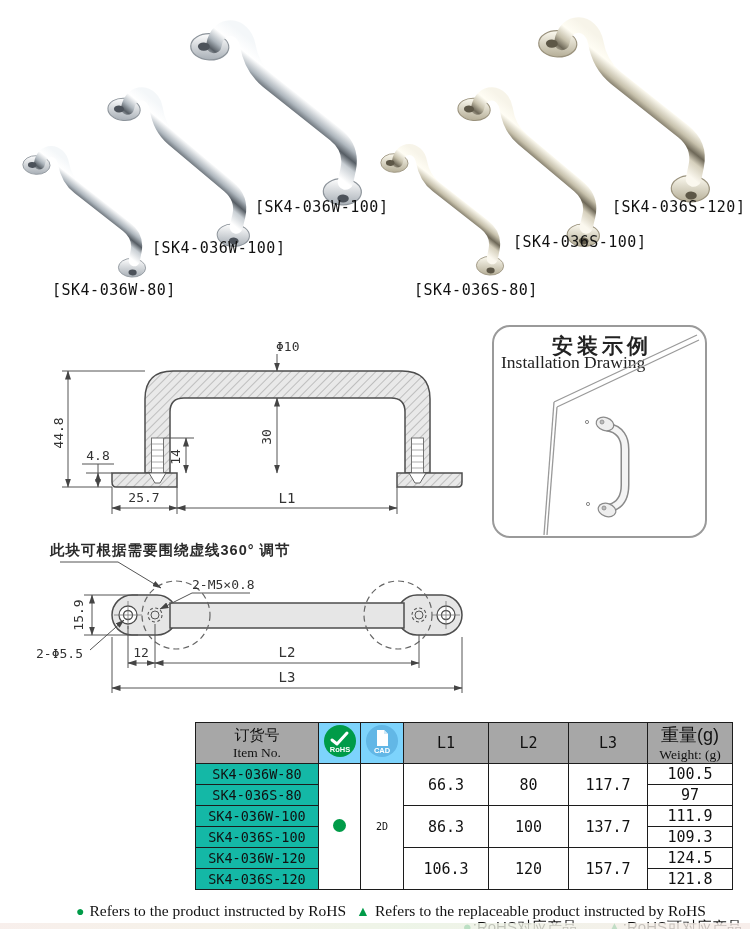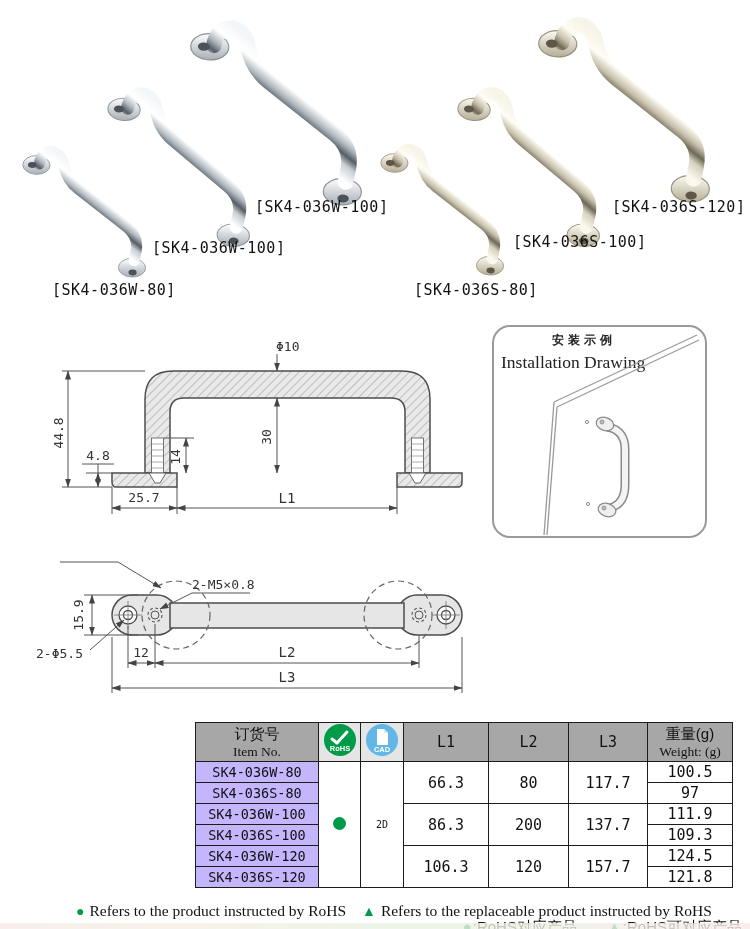--- a/index.html
+++ b/index.html
@@ -14,45 +14,45 @@
   .photo-label {
     position:absolute; font-family:"DejaVu Sans Mono", monospace;
     font-size:15px; letter-spacing:0.5px; color:#111; white-space:nowrap;
   }
 
   
   .install-box {
     position:absolute; left:492px; top:325px; width:215px; height:213px;
     border:2.5px solid #9a9a9a; border-radius:18px; background:#fff; box-sizing:border-box;
   }
-  .install-title-cn { position:absolute; left:58px; top:5px; font-size:12px; font-weight:bold; letter-spacing:4px; color:#222; }
+  .install-title-cn { position:absolute; left:58px; top:5px; font-size:21px; font-weight:bold; letter-spacing:4px; color:#222; }
   .install-title-en { position:absolute; left:7px; top:25px; font-size:17.5px; color:#222; font-family:"Liberation Serif", serif; }
 
   
   .note-text {
     position:absolute; left:50px; top:541px; font-size:14.5px; font-weight:bold;
     letter-spacing:1px; color:#2b2b2b; white-space:nowrap;
   }
 
   
   .spec-table { position:absolute; left:195px; top:722px; border-collapse:collapse; table-layout:fixed; }
   .spec-table th, .spec-table td { border:1.6px solid #1c1c1c; text-align:center; vertical-align:middle; padding:0; }
   .spec-table thead th { height:36px; background:#a7a7a7; }
-  .spec-table th.icon-h { background:#e5e5e5; }
+  .spec-table th.icon-h { background:#7dd3fc; }
   .h-cn { font-size:15px; color:#111; font-weight:normal; }
   .h-en { font-size:13.5px; font-family:"Liberation Serif", serif; font-weight:normal; color:#111; }
   .h-dim { font-family:"DejaVu Sans Mono", monospace; font-size:15px; font-weight:normal; color:#111; }
-  .item-cell { background:#c4b5fd; font-family:"DejaVu Sans Mono", monospace; font-size:13.5px; height:20px; color:#111; }
+  .item-cell { background:#14b8a6; font-family:"DejaVu Sans Mono", monospace; font-size:13.5px; height:20px; color:#111; }
   .num-cell  { font-family:"DejaVu Sans Mono", monospace; font-size:15px; background:#fff; color:#111; }
   .dot { display:inline-block; width:13px; height:13px; border-radius:50%; background:#009b48; }
 
   
   .legend { position:absolute; top:918px; right:8px; display:flex; gap:30px; font-size:15px; color:#111; white-space:nowrap; }
   .legend .g-mark { color:#009b48; margin-right:1px; }
-  .footer-note { position:absolute; left:76px; top:902px; display:flex; gap:16px; font-family:"Liberation Serif", serif; font-size:15.5px; color:#111; white-space:nowrap; }
+  .footer-note { position:absolute; left:76px; top:902px; display:flex; gap:10px; font-family:"Liberation Serif", serif; font-size:15.5px; color:#111; white-space:nowrap; }
   .footer-note .g-mark { color:#009b48; font-family:"Liberation Sans", sans-serif; font-size:14px; margin-right:5px; }
 
   .bottom-strip { position:absolute; left:0; top:923px; width:750px; height:6px;
     background:linear-gradient(90deg,#f6ebe7 0%,#f3efe3 30%,#e9f2e2 55%,#f6eae6 100%); opacity:0.8; }
 
   svg text.dim { font-family:"DejaVu Sans Mono", monospace; font-size:13px; fill:#333; }
   svg text.dimlg { font-family:"DejaVu Sans Mono", monospace; font-size:14px; fill:#333; }
 </style>
 </head>
 <body>
@@ -196,20 +196,21 @@
         <ellipse cx="111" cy="97" rx="9" ry="6.5" transform="rotate(18 111 97)" fill="#eee" stroke="#8a8a8a" stroke-width="1.2"></ellipse>
         <ellipse cx="113" cy="183" rx="9" ry="6.5" transform="rotate(18 113 183)" fill="#eee" stroke="#8a8a8a" stroke-width="1.2"></ellipse>
         <circle cx="108" cy="95" r="2" fill="#bbb" stroke="#888" stroke-width="0.8"></circle>
         <circle cx="110" cy="181" r="2" fill="#bbb" stroke="#888" stroke-width="0.8"></circle>
         <circle cx="93" cy="95" r="1.6" fill="none" stroke="#888" stroke-width="1"></circle>
         <circle cx="94" cy="177" r="1.6" fill="none" stroke="#888" stroke-width="1"></circle>
       </g>
     </svg>
   </div>
 
+  <div class="note-text">此块可根据需要围绕虚线360° 调节</div>
 
   <svg class="abs" style="left:20px;top:540px" width="470" height="170">
     <defs>
       <marker id="arr2" markerWidth="9" markerHeight="6" refX="8.5" refY="3" orient="auto-start-reverse">
         <path d="M0,0 L9,3 L0,6 Z" fill="#444"></path>
       </marker>
     </defs>
 
     <g>
       <rect x="92" y="55" width="65" height="40" rx="20" fill="#e6e6e6" stroke="#4d4d4d" stroke-width="1.5"></rect>
@@ -299,21 +300,21 @@
             <circle cx="17" cy="17" r="16" fill="#62b7e6"></circle>
             <path d="M12,6 h7 l4,4 v12 h-11 z" fill="#fff"></path>
             <path d="M19,6 l4,4 h-4 z" fill="#cfe9f8"></path>
             <text x="17" y="29" text-anchor="middle" font-size="7.5" font-weight="bold" fill="#fff" font-family="Liberation Sans, sans-serif">CAD</text>
           </svg>
         </th>
         <th class="h-dim">L1</th>
         <th class="h-dim">L2</th>
         <th class="h-dim">L3</th>
         <th>
-          <div class="h-cn" style="font-size:15px">重量(g)</div>
+          <div class="h-cn" style="font-size:18px">重量(g)</div>
           <div class="h-en">Weight: (g)</div>
         </th>
       </tr>
     </thead>
     <tbody>
       <tr>
         <td class="item-cell">SK4-036W-80</td>
         <td rowspan="6" style="background:#fff"><span class="dot"></span></td>
         <td rowspan="6" class="num-cell" style="font-size:10px">2D</td>
         <td rowspan="2" class="num-cell">66.3</td>
@@ -321,21 +322,21 @@
         <td rowspan="2" class="num-cell">117.7</td>
         <td class="num-cell">100.5</td>
       </tr>
       <tr>
         <td class="item-cell">SK4-036S-80</td>
         <td class="num-cell">97</td>
       </tr>
       <tr>
         <td class="item-cell">SK4-036W-100</td>
         <td rowspan="2" class="num-cell">86.3</td>
-        <td rowspan="2" class="num-cell">200</td>
+        <td rowspan="2" class="num-cell">100</td>
         <td rowspan="2" class="num-cell">137.7</td>
         <td class="num-cell">111.9</td>
       </tr>
       <tr>
         <td class="item-cell">SK4-036S-100</td>
         <td class="num-cell">109.3</td>
       </tr>
       <tr>
         <td class="item-cell">SK4-036W-120</td>
         <td rowspan="2" class="num-cell">106.3</td>

